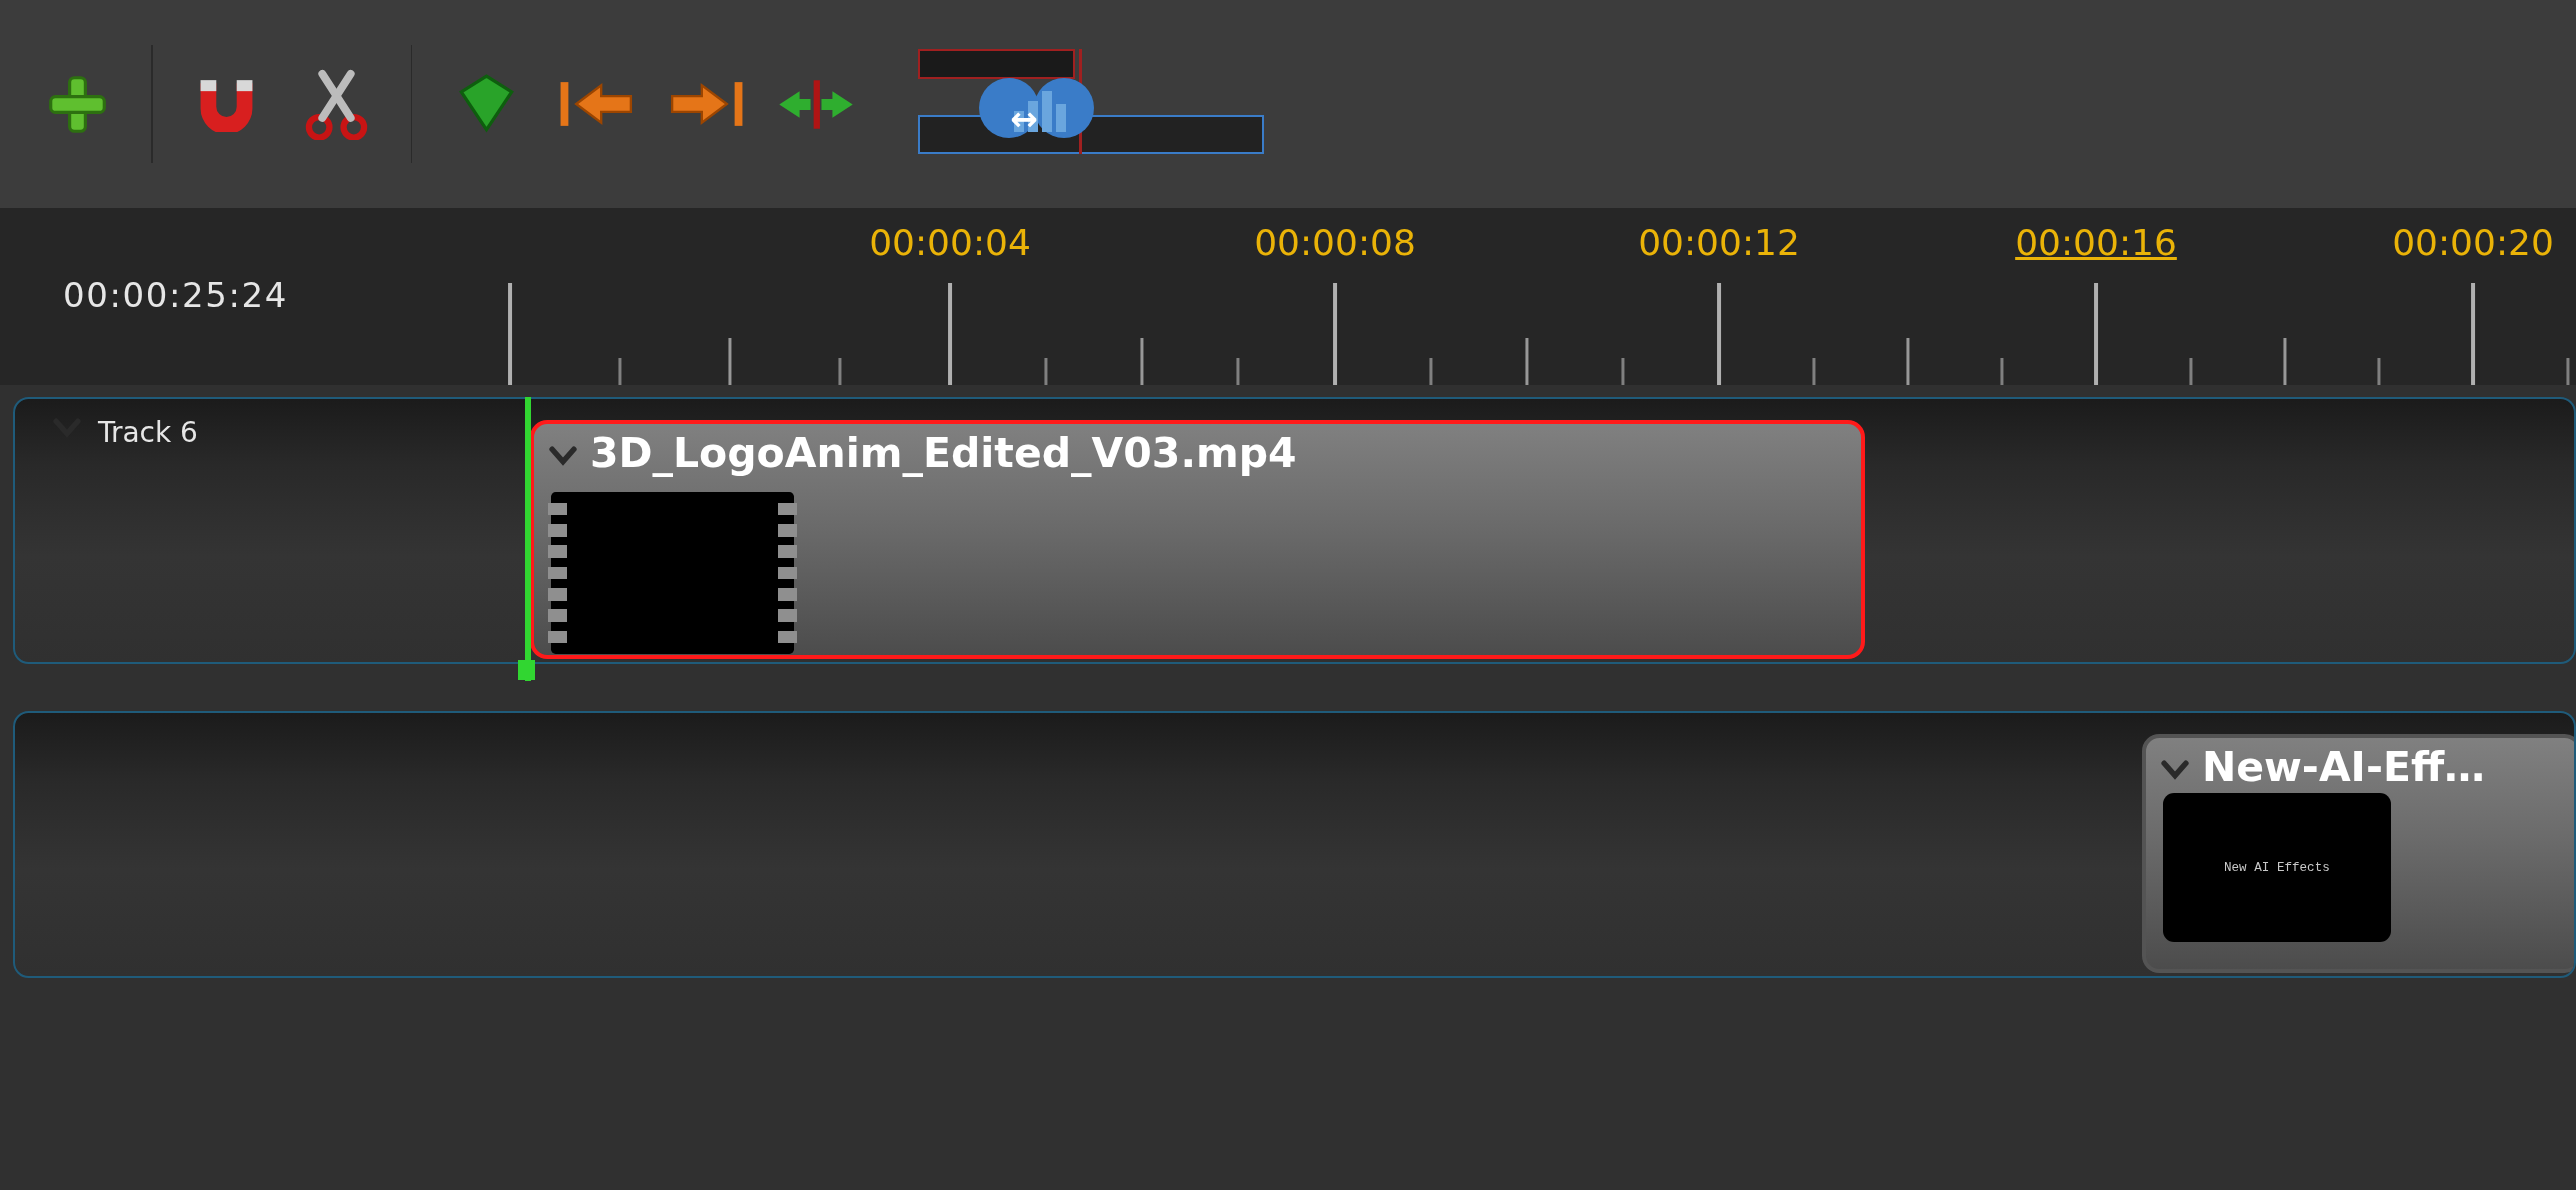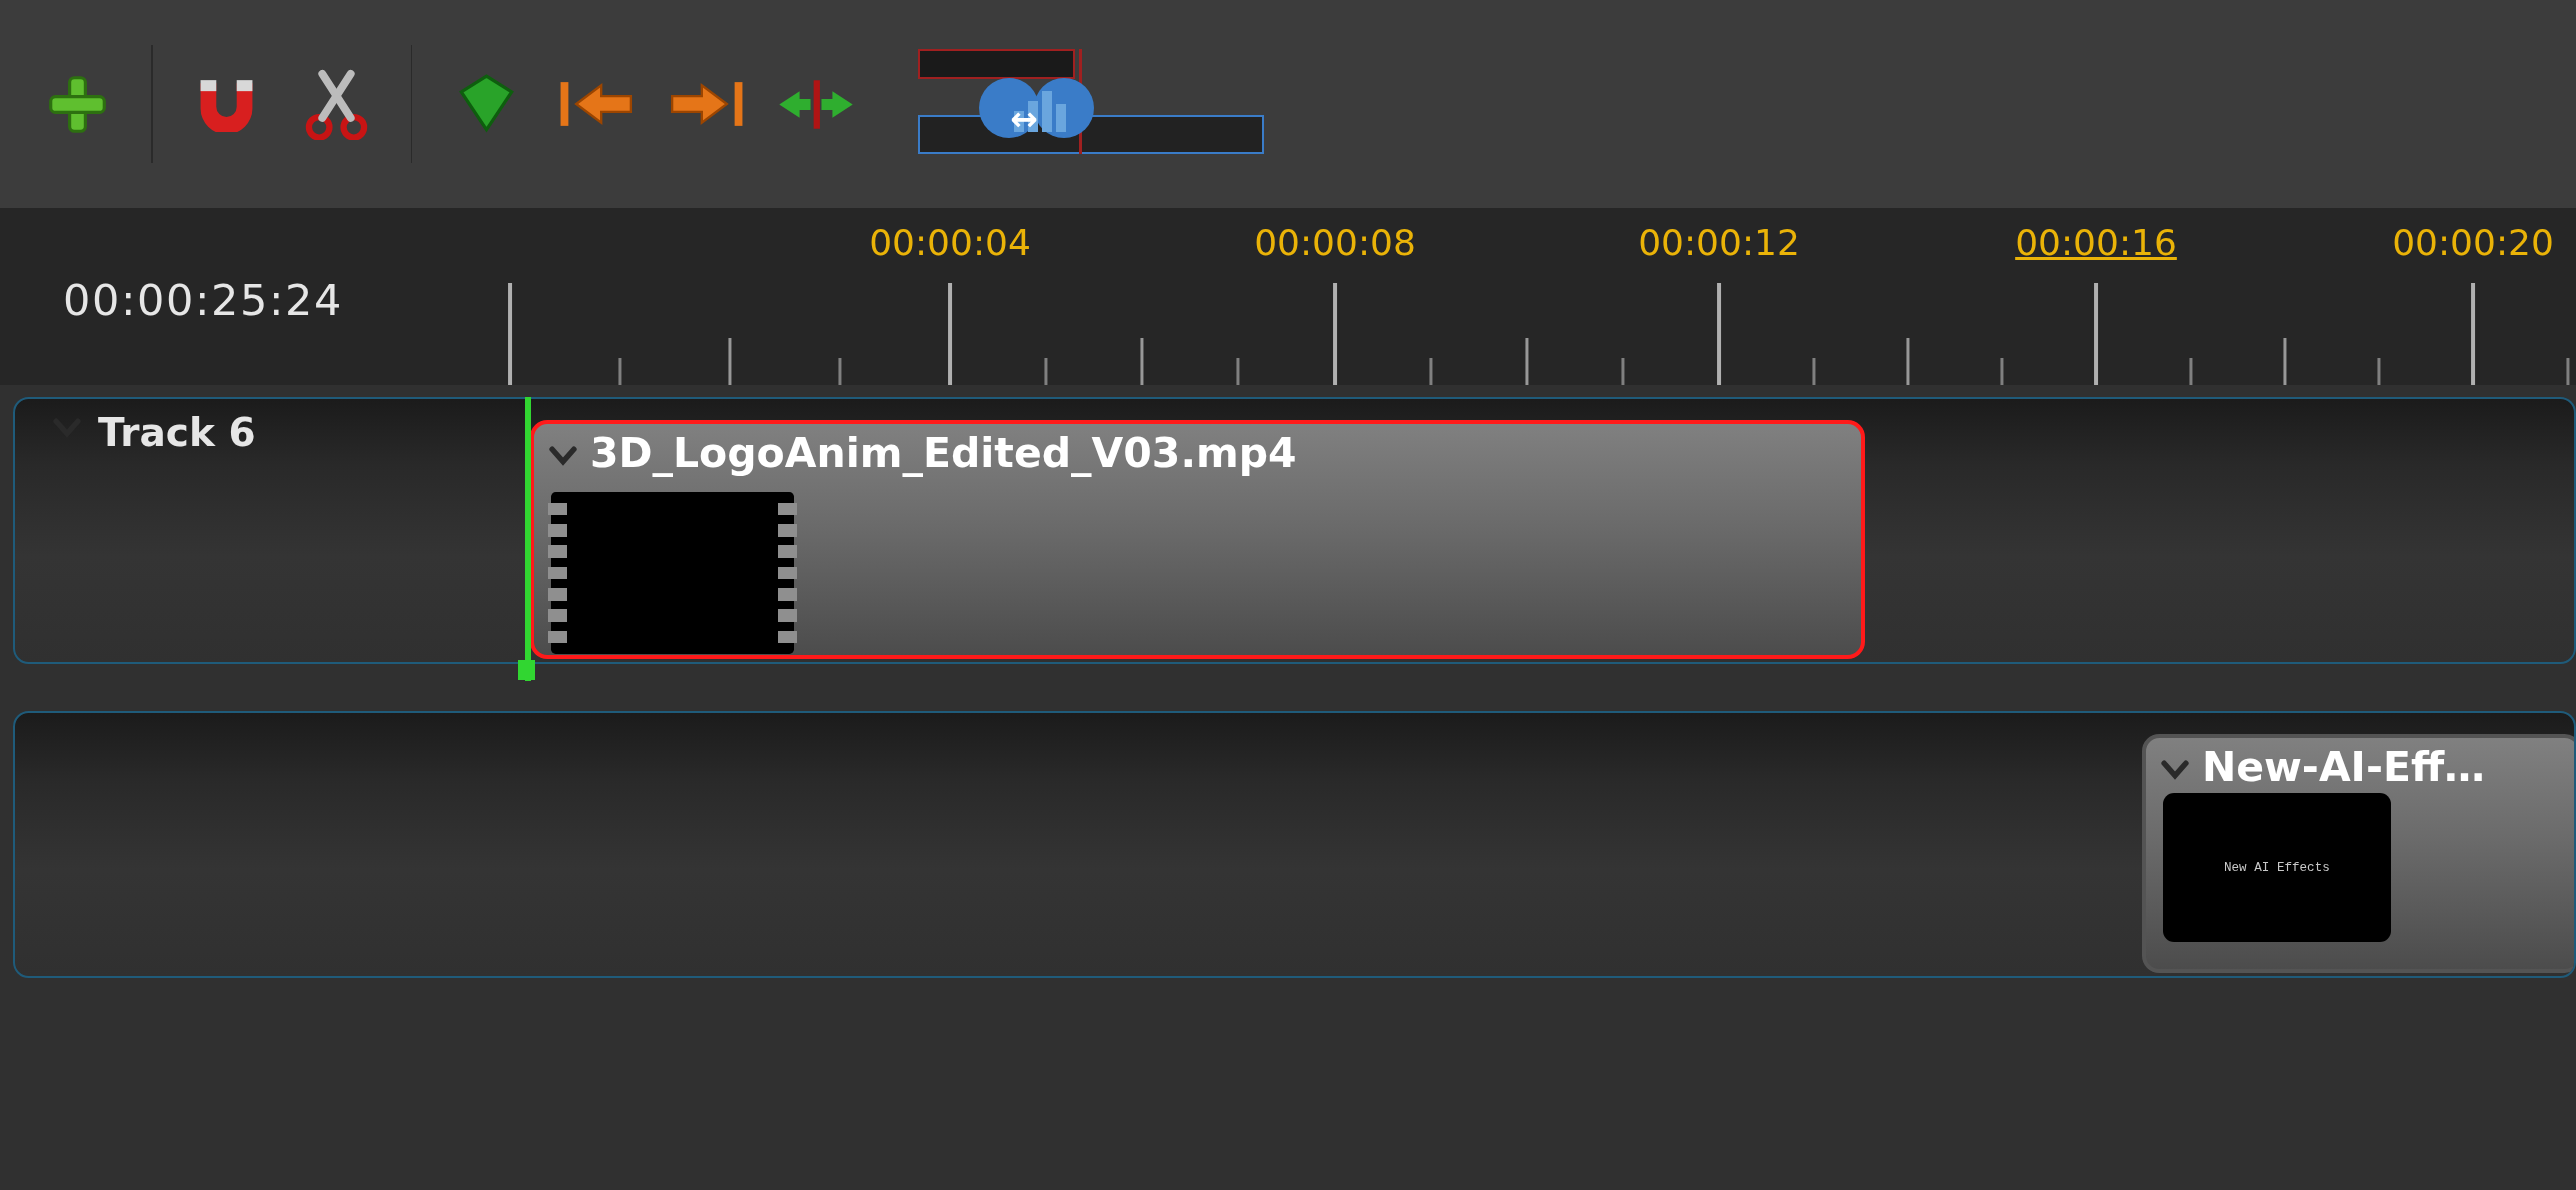--- a/index.html
+++ b/index.html
@@ -101,21 +101,21 @@
   .ruler-wrap {
     position: absolute;
     left: 0; top: 208px; right: 0;
     height: 177px;
     background: #262626;
   }
   .timecode-main {
     position: absolute;
     left: 63px;
     top: 67px;
-    font-size: 43px;
+    font-size: 34px;
     color: #e6e6e6;
     letter-spacing: 1.6px;
   }
   .ruler {
     position: absolute;
     left: 510px;
     right: 0;
     top: 0;
     height: 177px;
   }
@@ -174,24 +174,23 @@
     height: 100%;
     padding: 7.9px 0 0 38px;
     display: flex;
     align-items: flex-start;
   }
   .track-dd {
     margin-right: 17.3px;
     margin-top: 11px;
   }
   .track-name {
-    font-size: 39px;
+    font-size: 28px;
     color: #e6e6e6;
-    margin-top: 3px;
-    font-weight: bold;
+    margin-top: 9px;
   }
 
   
   .clip {
     position: absolute;
     top: 21px;
     bottom: 3.1px;
     border: 4.7px solid #ff1a1a;
     border-radius: 17.3px;
     background: linear-gradient(180deg, #808080 0%, #6a6a6a 45%, #4c4c4c 100%);

